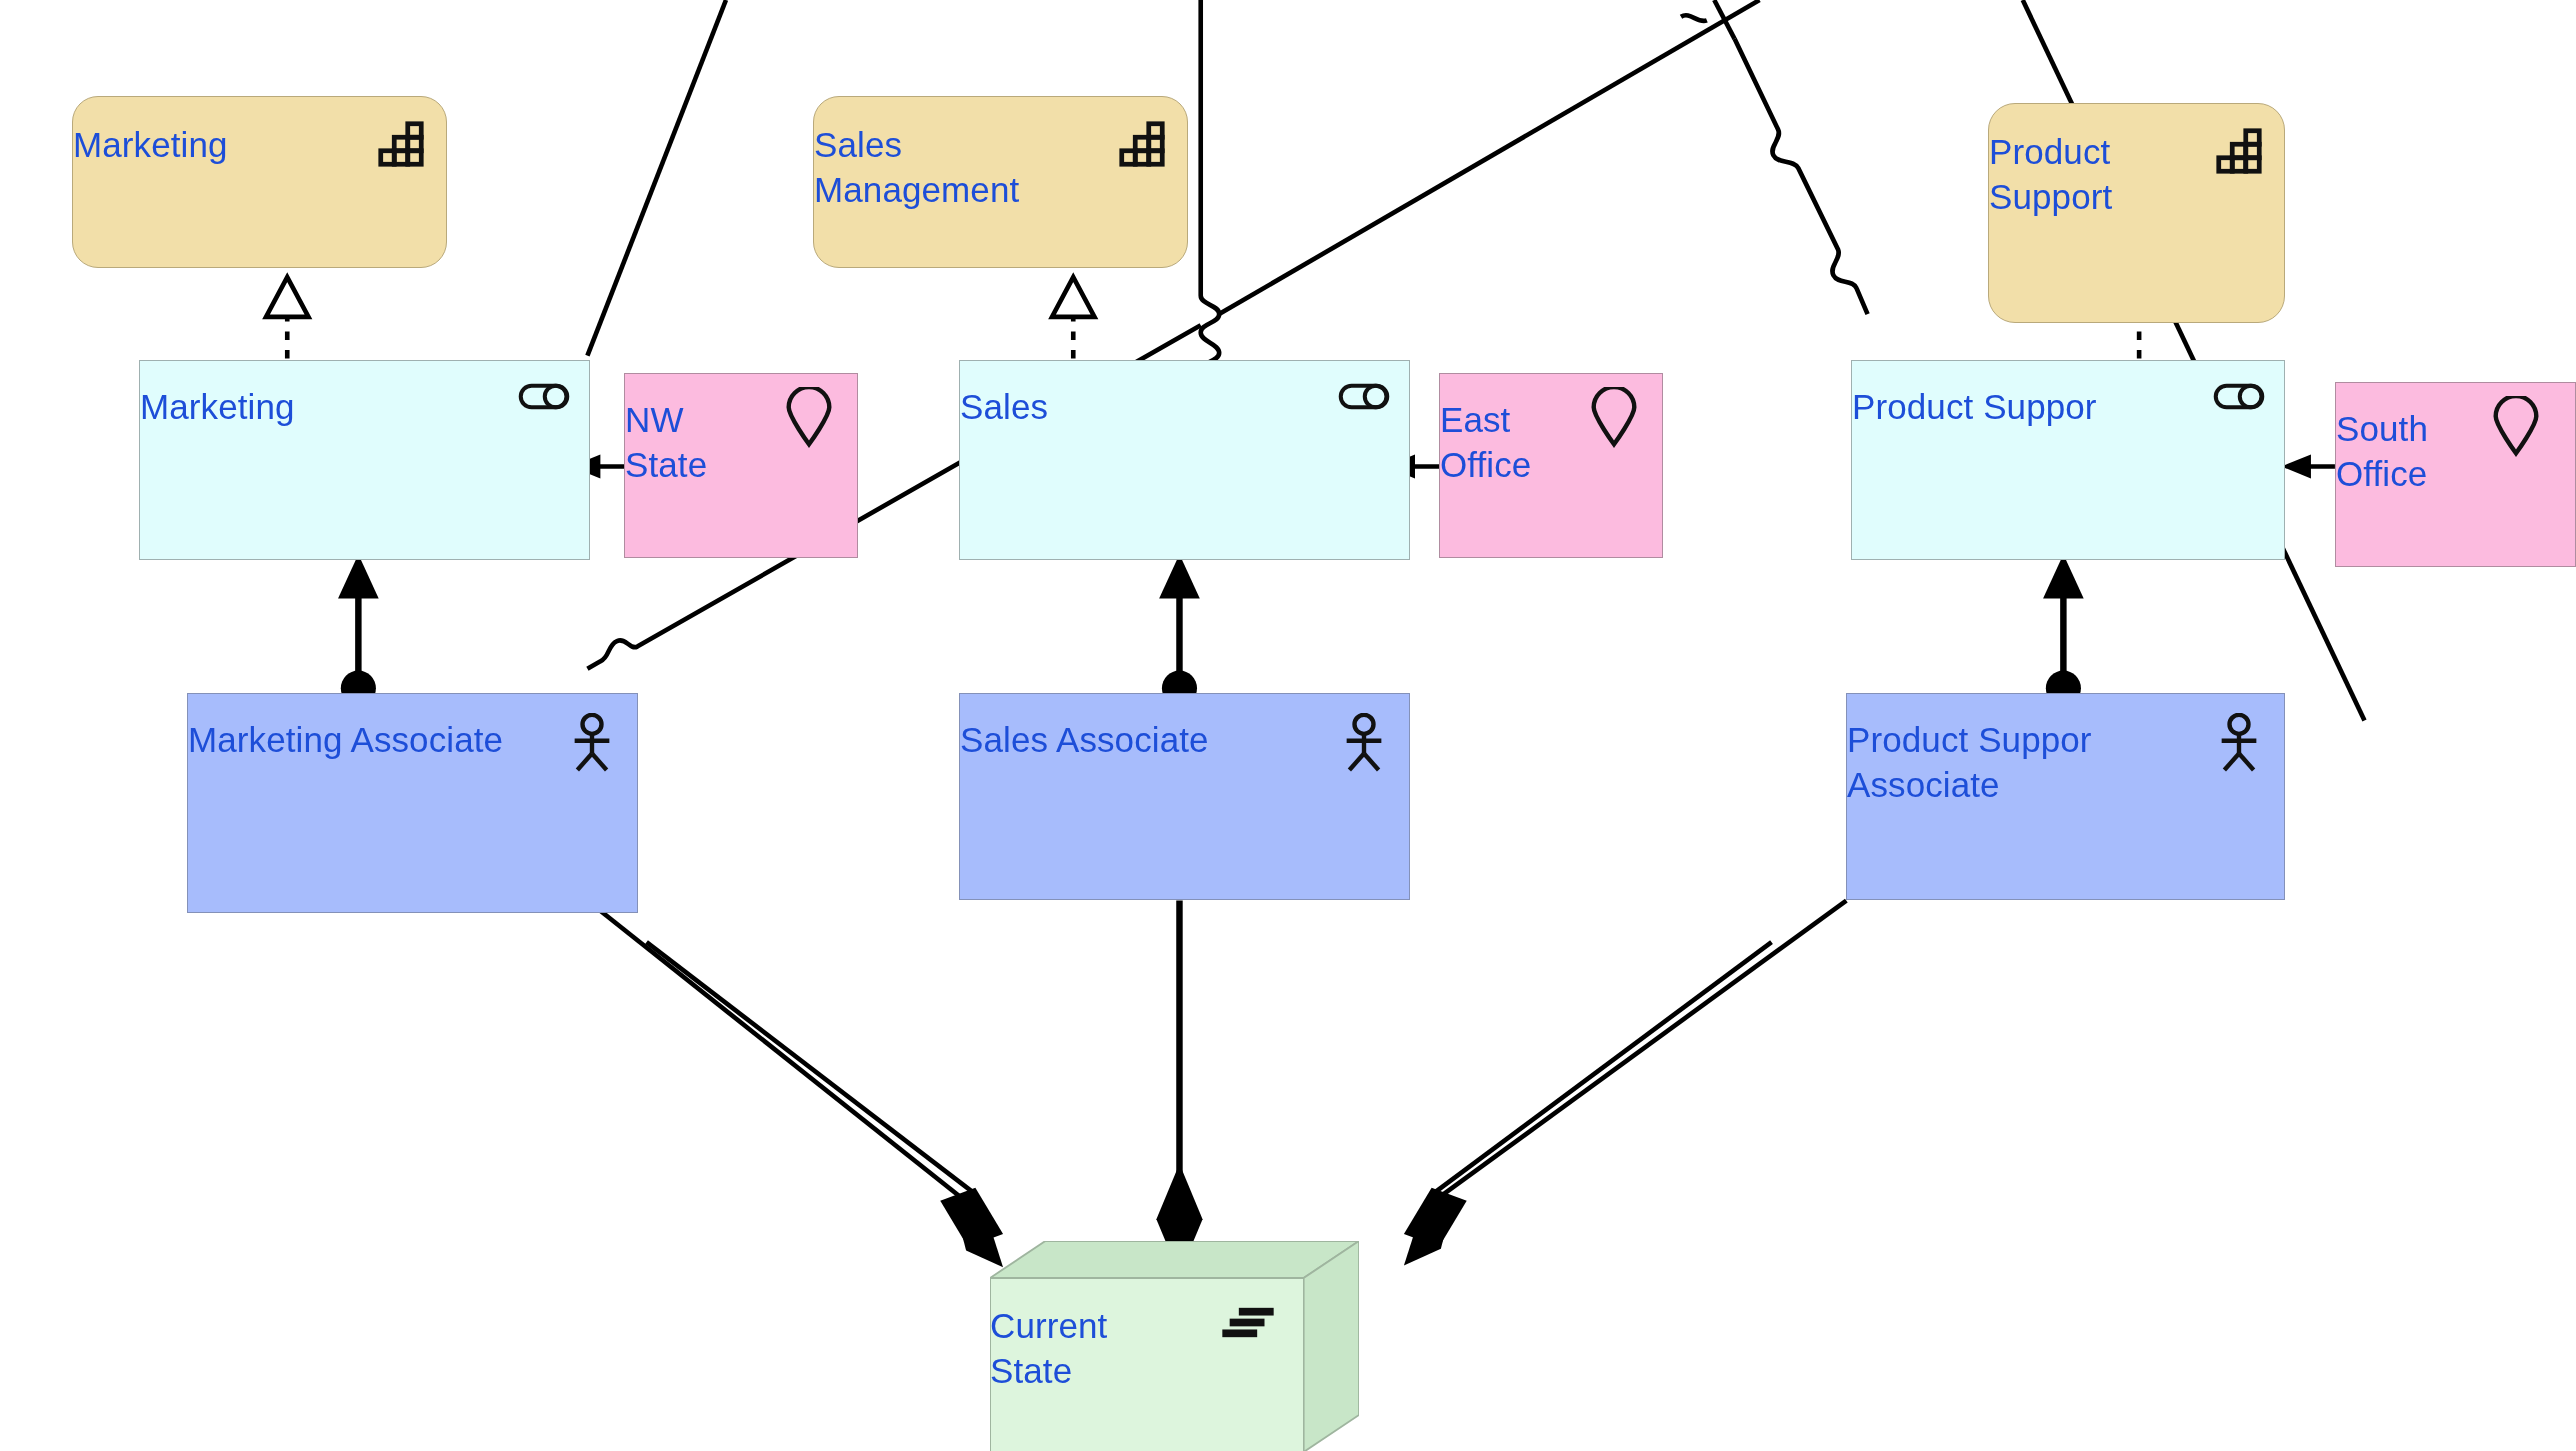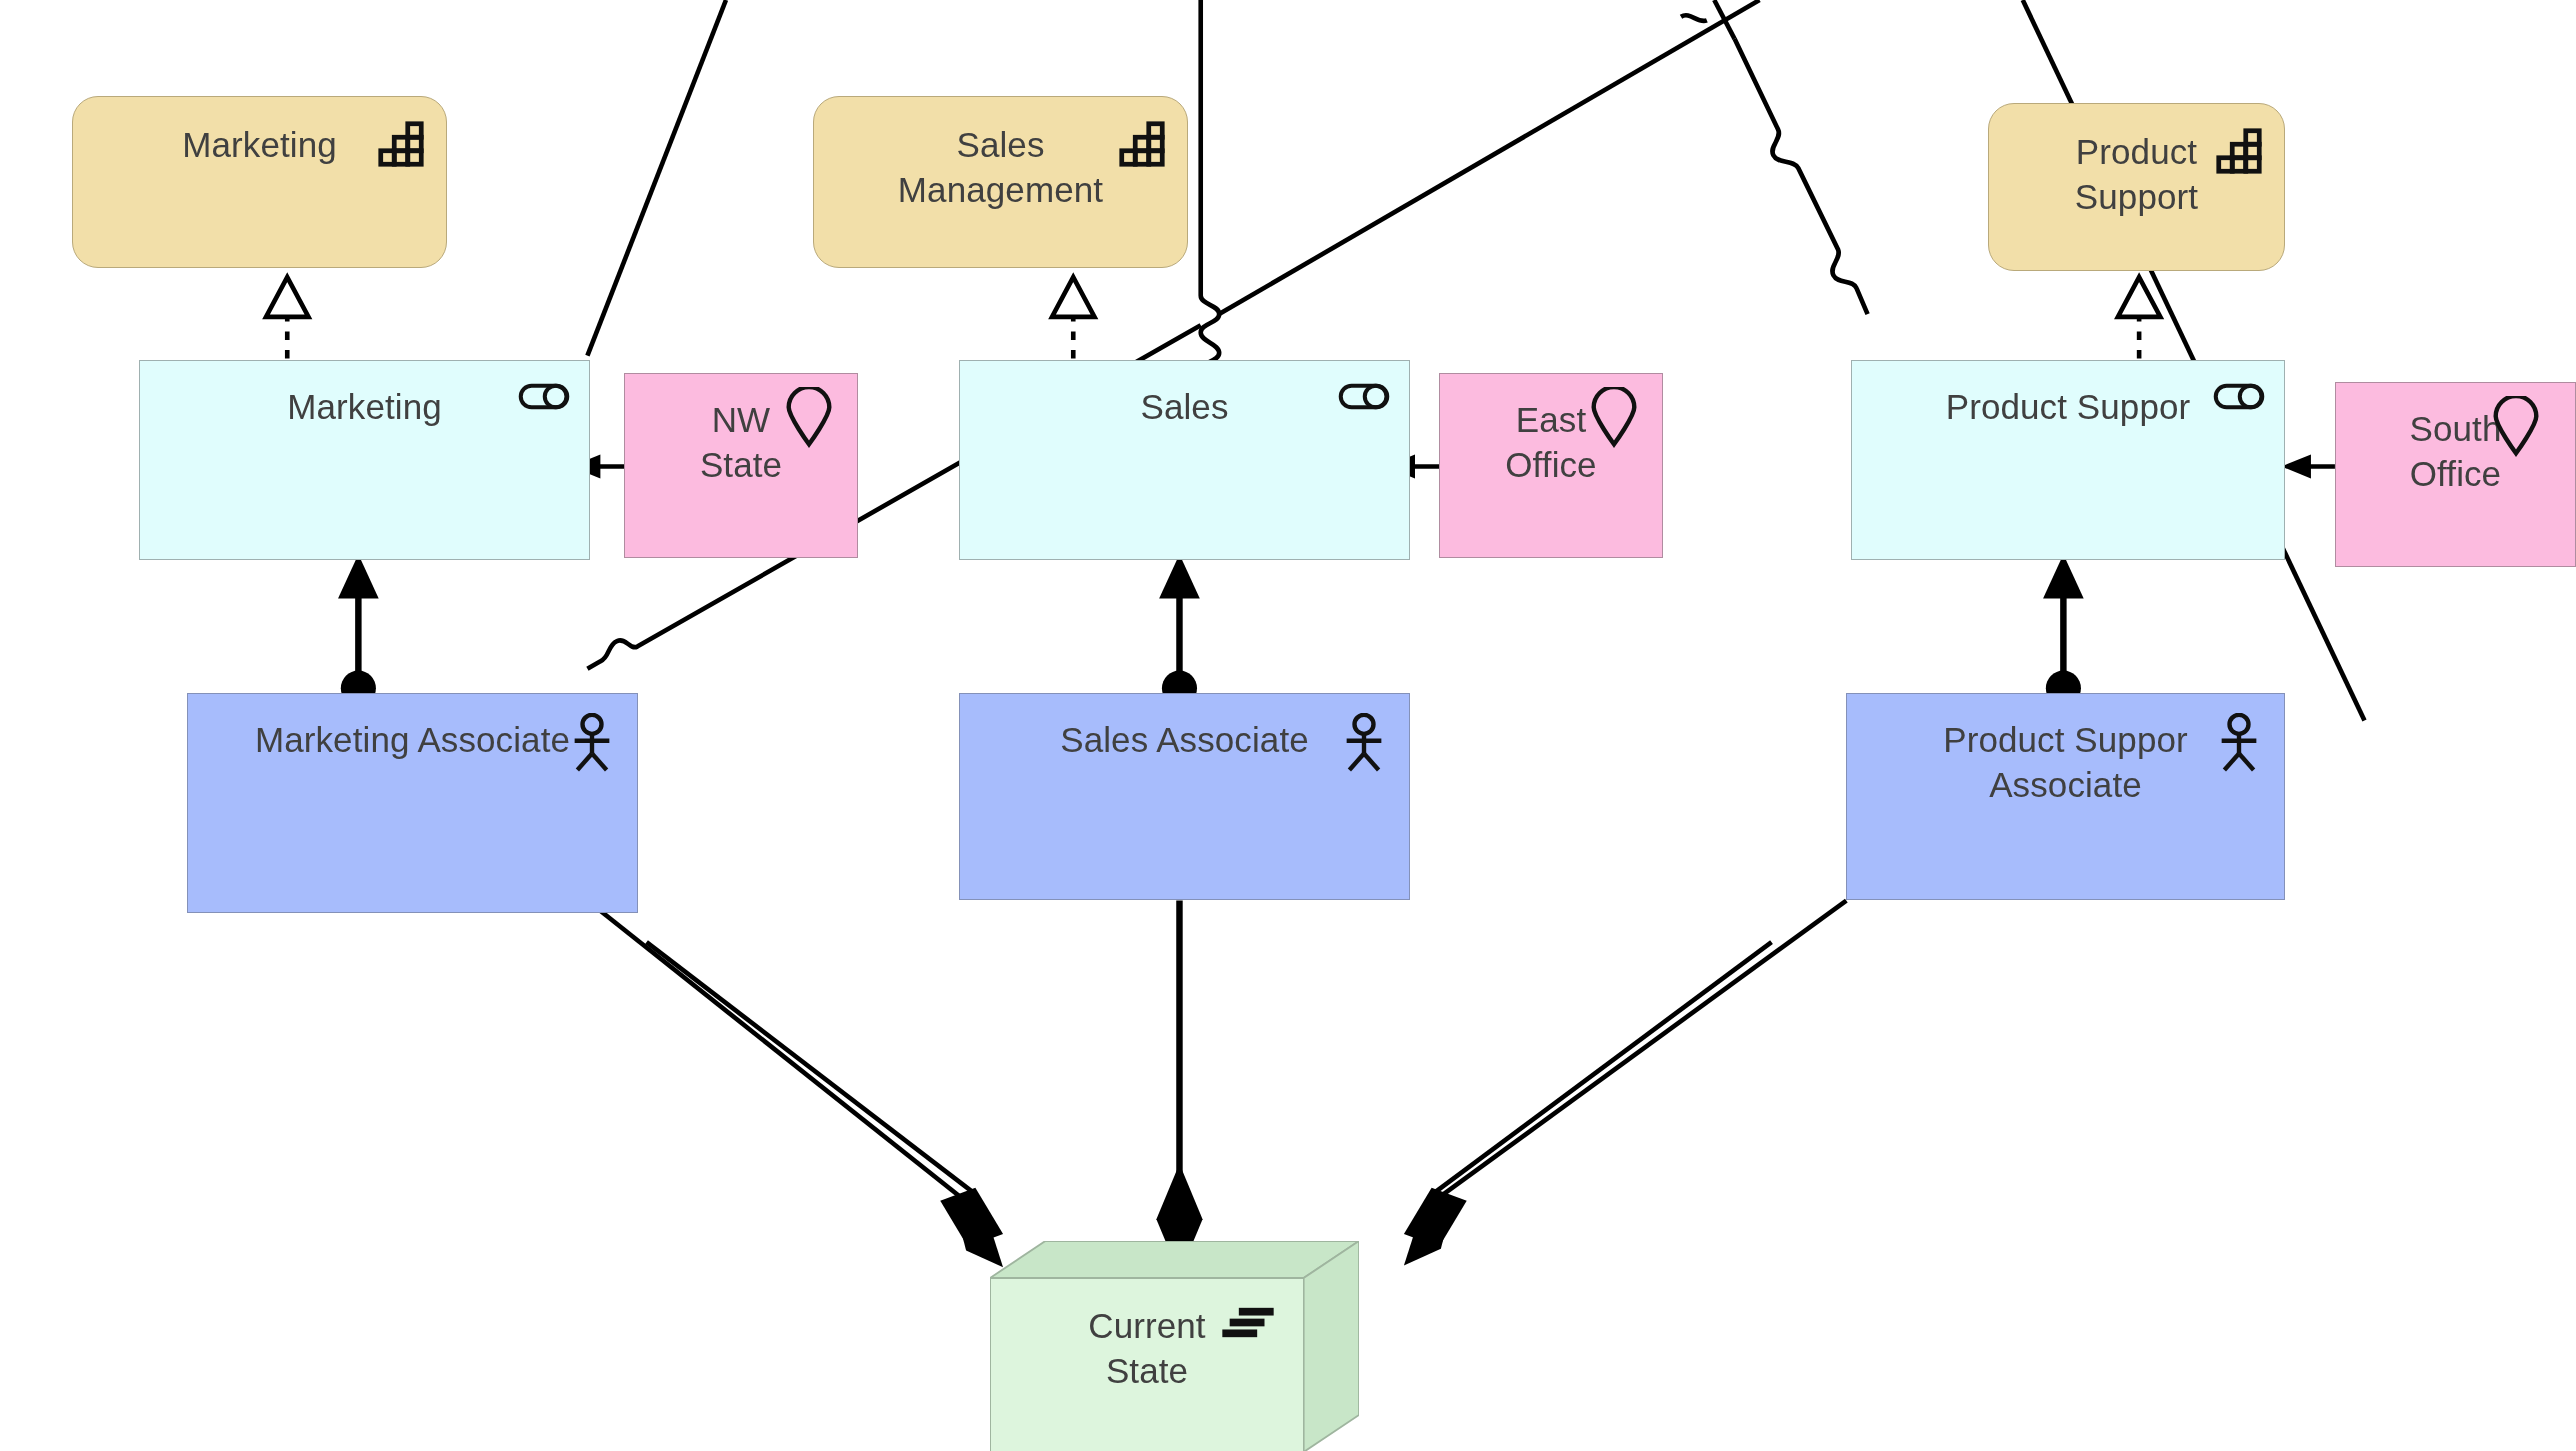--- a/index.html
+++ b/index.html
@@ -28,24 +28,23 @@
   }
   .node {
     position: absolute;
     box-sizing: border-box;
     overflow: hidden;
   }
   .node .label {
     position: absolute;
     left: 0;
     right: 0;
-    text-align: center;
     font-size: 35px;
     line-height: 1.28;
-    color: #404040;
+    color: #1d4ed8;
     white-space: pre;
     letter-spacing: 0.1px;
   }
   .node .icon {
     position: absolute;
     top: 20.3px;
     right: 18.5px;
   }
   
   .n-function {
@@ -208,21 +207,21 @@
           <rect x="9" y="15" width="6" height="6"></rect>
           <rect x="15" y="15" width="6" height="6"></rect>
           <rect x="9" y="9" width="6" height="6"></rect>
           <rect x="15" y="9" width="6" height="6"></rect>
           <rect x="15" y="3" width="6" height="6"></rect>
         </g>
       </svg>
     </span>
   </div>
 
-  <div class="node n-function" style="left:1988px; top:103px; width:297px; height:168px;">
+  <div class="node n-function" style="left:1988px; top:103px; width:297px; height:220px;border-radius:27px;">
     <div class="label">Product
 Support</div>
     <span class="icon">
       <svg width="54" height="54" viewBox="0 0 24 24">
         <g fill="none" stroke="#111" stroke-width="2.1">
           <rect x="3" y="15" width="6" height="6"></rect>
           <rect x="9" y="15" width="6" height="6"></rect>
           <rect x="15" y="15" width="6" height="6"></rect>
           <rect x="9" y="9" width="6" height="6"></rect>
           <rect x="15" y="9" width="6" height="6"></rect>

